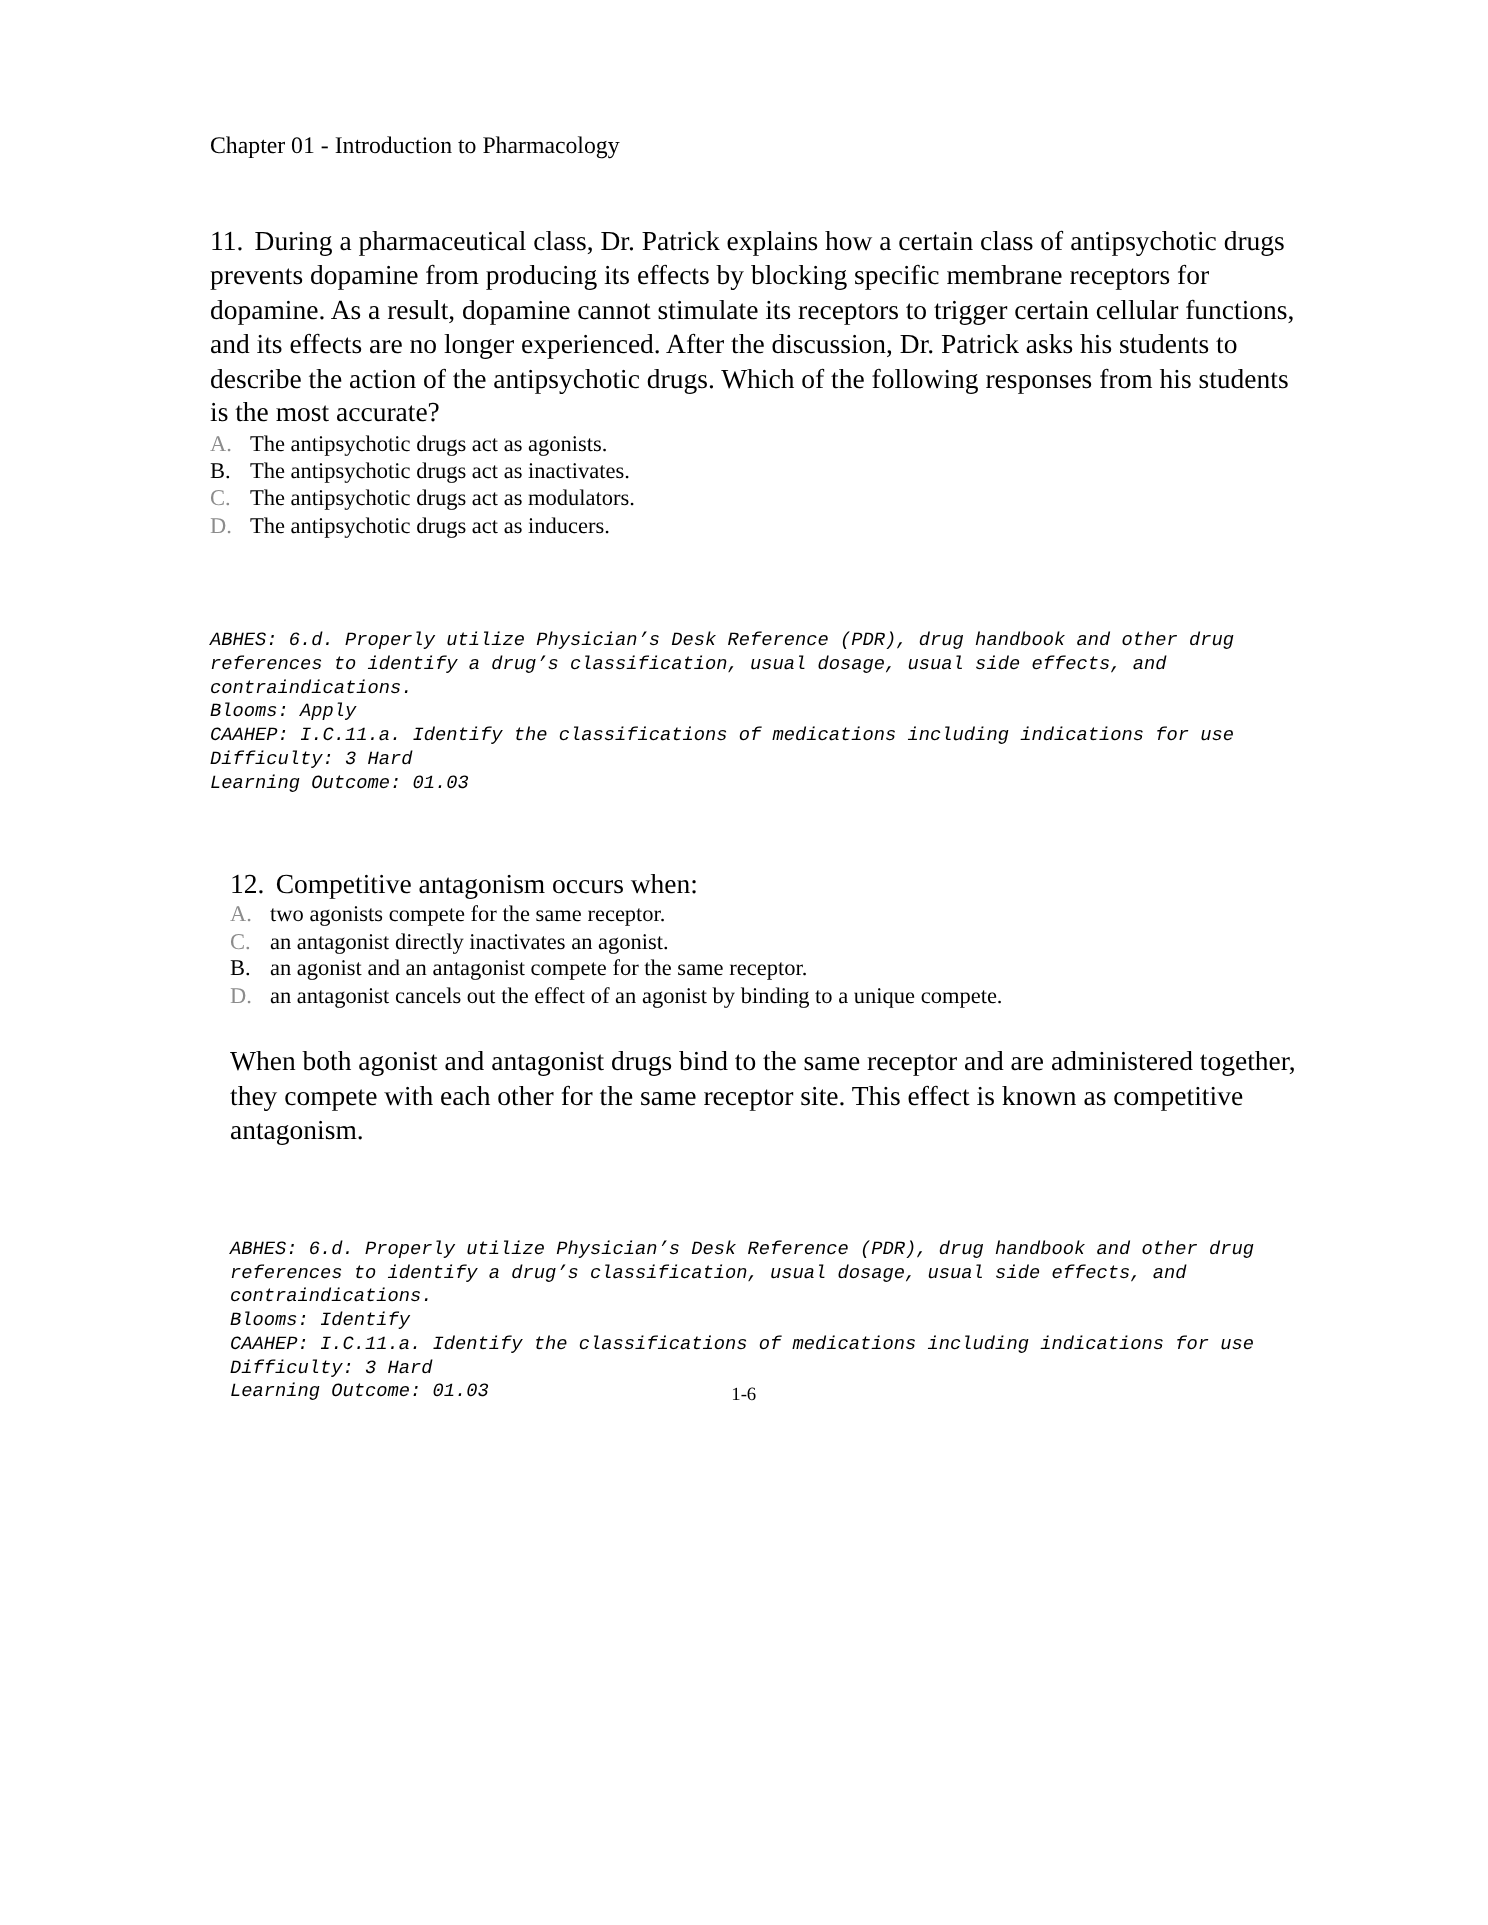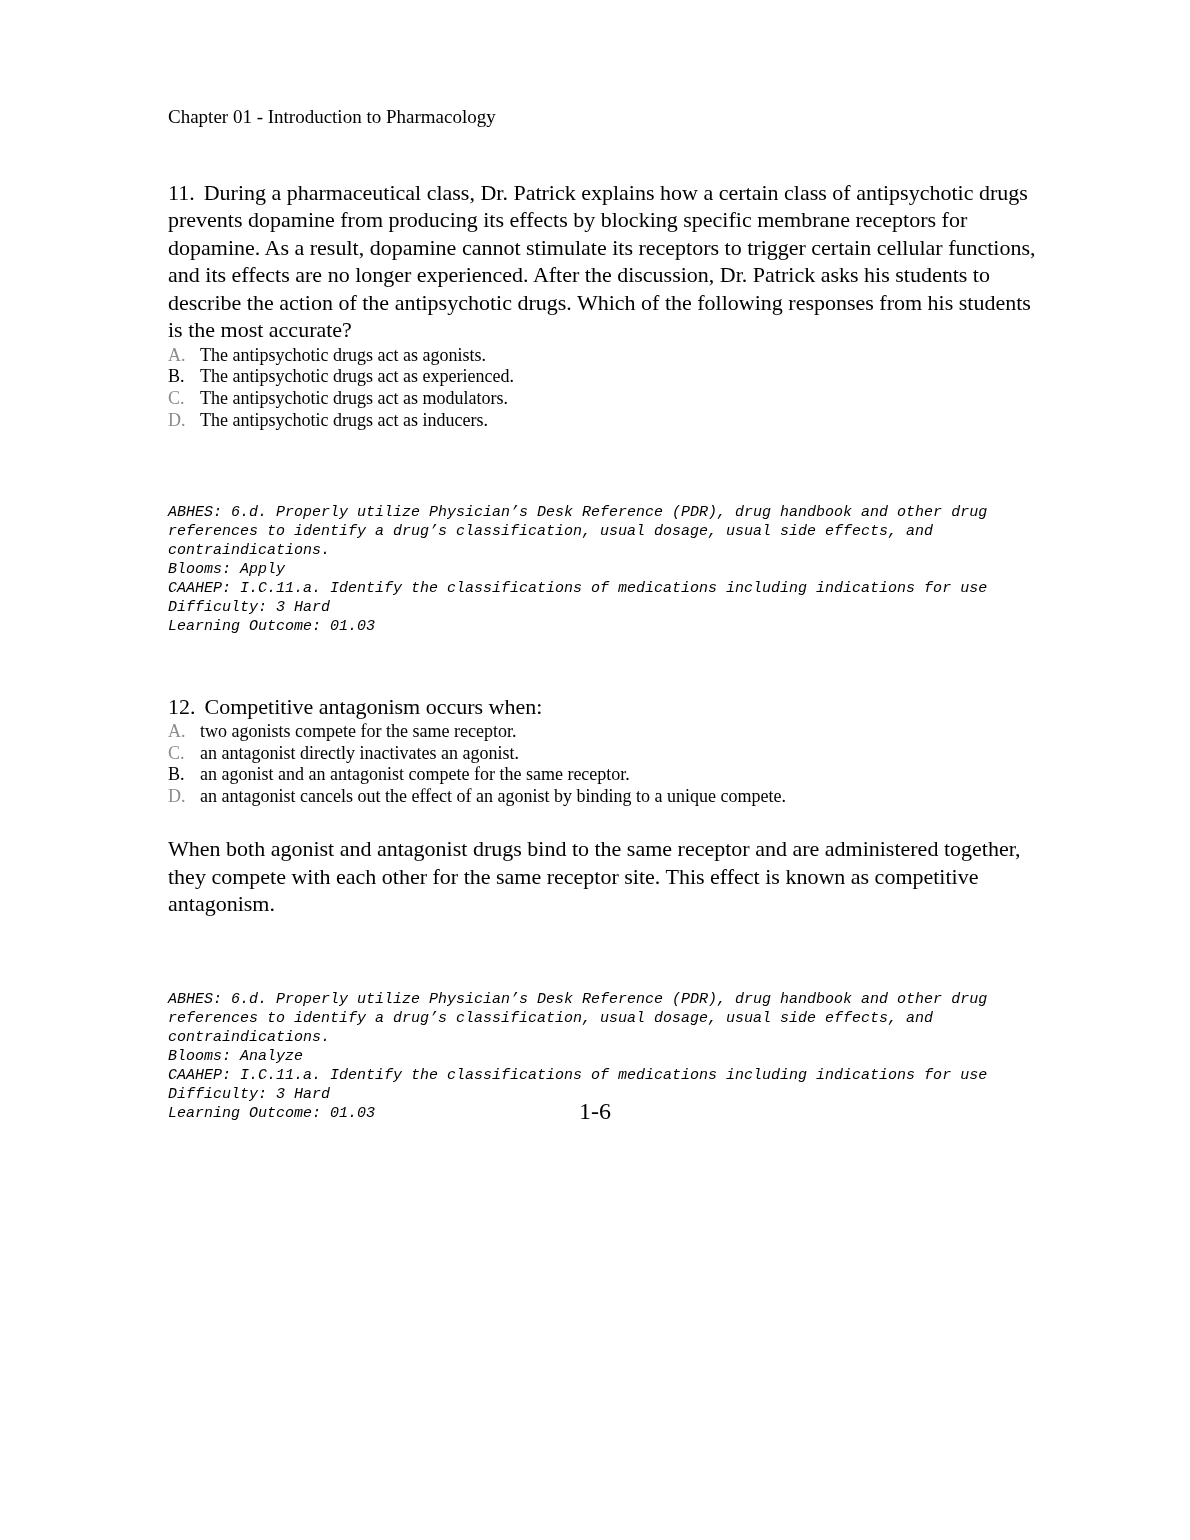--- a/index.html
+++ b/index.html
@@ -14,21 +14,21 @@
     color: #000000;
     padding: 106px 147px 0 168px;
     overflow: hidden;
   }
   .doc-header {
     font-size: 19px;
     line-height: 1.2;
   }
   .question { }
   .q11 { margin-top: 50px; }
-  .q12 { margin-top: 56px; }
+  .q12 { margin-top: 56px; margin-left: 16px; }
   .stem {
     font-size: 22px;
     line-height: 1.25;
   }
   .q-number { margin-right: 9px; }
   .options { margin-top: 1px; }
   .option {
     font-size: 18px;
     line-height: 1.2;
   }
@@ -54,40 +54,40 @@
     font-size: 15px;
     line-height: 1.27;
     font-family: Liberation Mono, monospace;
   }
   .doc-footer {
     position: absolute;
     left: 0;
     right: 0;
     bottom: 146px;
     text-align: center;
-    font-size: 24px;
+    font-size: 15px;
   }
 </style>
 </head>
 <body>
 
 <div class="page">
 
   <div class="doc-header">Chapter 01 - Introduction to Pharmacology</div>
 
   <section class="question q11">
     <p class="stem">
       <span class="q-number">11.</span><span>During a pharmaceutical class, Dr. Patrick explains how a certain class of antipsychotic drugs prevents dopamine from producing its effects by blocking specific membrane receptors for dopamine. As a result, dopamine cannot stimulate its receptors to trigger certain cellular functions, and its effects are no longer experienced. After the discussion, Dr. Patrick asks his students to describe the action of the antipsychotic drugs. Which of the following responses from his students is the most accurate?</span>
     </p>
     <div class="options">
       <div class="option">
         <span class="letter">A.</span><span class="opt-text">The antipsychotic drugs act as agonists.</span>
       </div>
       <div class="option correct">
-        <span class="letter">B.</span><span class="opt-text">The antipsychotic drugs act as experienced.</span>
+        <span class="letter">B.</span><span class="opt-text">The antipsychotic drugs act as inactivates.</span>
       </div>
       <div class="option">
         <span class="letter">C.</span><span class="opt-text">The antipsychotic drugs act as modulators.</span>
       </div>
       <div class="option">
         <span class="letter">D.</span><span class="opt-text">The antipsychotic drugs act as inducers.</span>
       </div>
     </div>
     <div class="metadata">
       <p>ABHES: 6.d. Properly utilize Physician’s Desk Reference (PDR), drug handbook and other drug references to identify a drug’s classification, usual dosage, usual side effects, and contraindications.</p>
@@ -112,21 +112,21 @@
       <div class="option correct">
         <span class="letter">B.</span><span class="opt-text">an agonist and an antagonist compete for the same receptor.</span>
       </div>
       <div class="option">
         <span class="letter">D.</span><span class="opt-text">an antagonist cancels out the effect of an agonist by binding to a unique compete.</span>
       </div>
     </div>
     <p class="explanation">When both agonist and antagonist drugs bind to the same receptor and are administered together, they compete with each other for the same receptor site. This effect is known as competitive antagonism.</p>
     <div class="metadata">
       <p>ABHES: 6.d. Properly utilize Physician’s Desk Reference (PDR), drug handbook and other drug references to identify a drug’s classification, usual dosage, usual side effects, and contraindications.</p>
-      <p>Blooms: Analyze</p>
+      <p>Blooms: Identify</p>
       <p>CAAHEP: I.C.11.a. Identify the classifications of medications including indications for use</p>
       <p>Difficulty: 3 Hard</p>
       <p>Learning Outcome: 01.03</p>
     </div>
   </section>
 
   <div class="doc-footer">1-6</div>
 
 </div>
 

